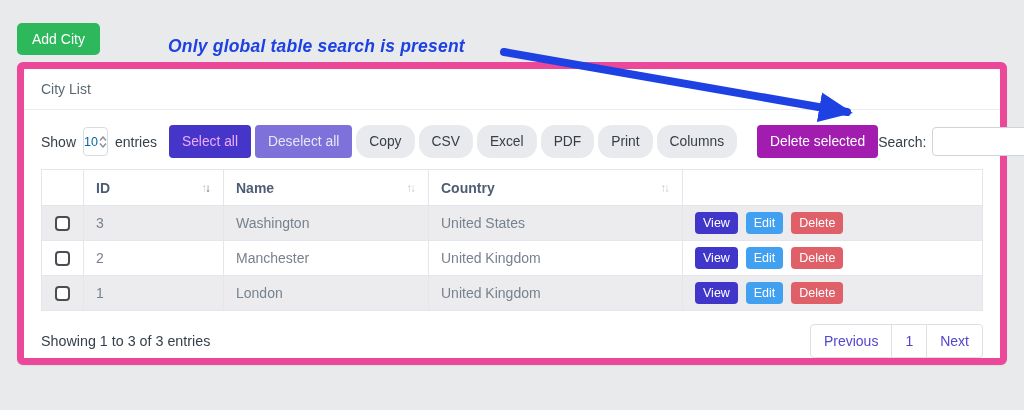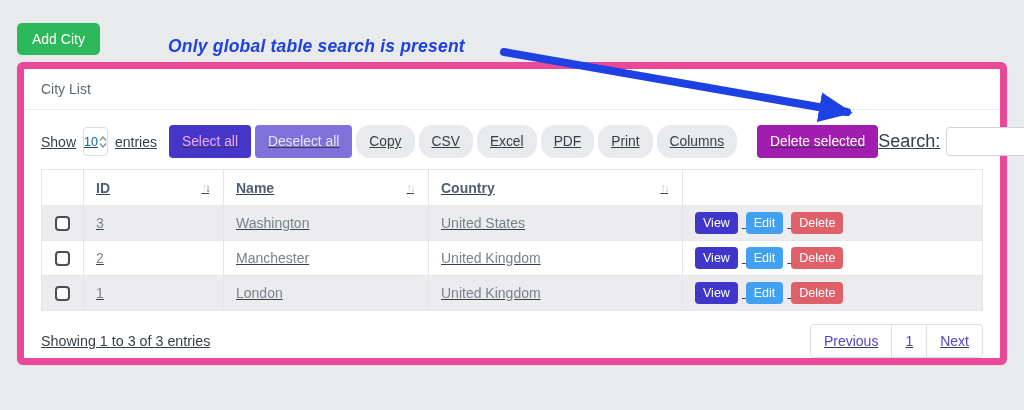--- a/index.html
+++ b/index.html
@@ -27,21 +27,21 @@
   
   .card {
     position:absolute; left:17px; top:62px; width:990px; height:303px;
     background:#fff; border:7px solid #ec4899; border-radius:6px;
     box-shadow:0 1px 2px rgba(0,0,0,.05);
   }
   .card-header {
     height:41px; padding:0 17px; display:flex; align-items:center;
     border-bottom:1px solid #ebedef; color:#5c6873; font-size:14px;
   }
-  .card-body { padding:15px 17px 0 17px;text-decoration:underline; }
+  .card-body { padding:15px 17px 0 17px; }
 
   
   .toolbar { display:flex; align-items:center; height:33px; margin-bottom:11px; }
   .toolbar .lbl { font-size:14px; color:#36404a; }
   .len-select {
     width:40px; height:29px; margin:0 7px; background:#fff;
     border:1px solid #d8dbe0; border-radius:4px;
     display:inline-flex; align-items:center; justify-content:center;
     font-size:12.5px; color:#0369a1; cursor:pointer; gap:1px;
   }
@@ -50,21 +50,21 @@
     height:33px; border:none; border-radius:4px; font-family:inherit;
     font-size:13.8px; padding:0 13px; margin-left:4px; cursor:pointer;
     white-space:nowrap;
   }
   .btn.first-group { margin-left:12px; }
   .btn-primary   { background:#4536c9; color:#f0abfc; }
   .btn-secondary { background:#7e72da; color:rgba(255,255,255,.82); }
   .btn-gray      { background:#e8eaed; color:#383f45;border-radius:14px; }
   .btn-danger    { background:#a21caf; color:#fff; margin-left:20px; }
   .search-wrap { margin-left:auto; display:flex; align-items:center; }
-  .search-wrap label { font-size:18px; color:#36404a; margin-right:6px; }
+  .search-wrap label { font-size:14px; color:#36404a; margin-right:6px; }
   .search-input {
     width:124px; height:29px; border:1px solid #cfd4da; border-radius:4px;
     padding:0 8px; font-family:inherit; font-size:13px; background:#fff; outline:none;
   }
 
   
   table { width:100%; border-collapse:collapse; table-layout:fixed; }
   th, td { border:1px solid #e3e6ea; padding:0 12px; font-size:14px; }
   th {
     height:36px; text-align:left; color:#4f5d73; font-weight:bold;

